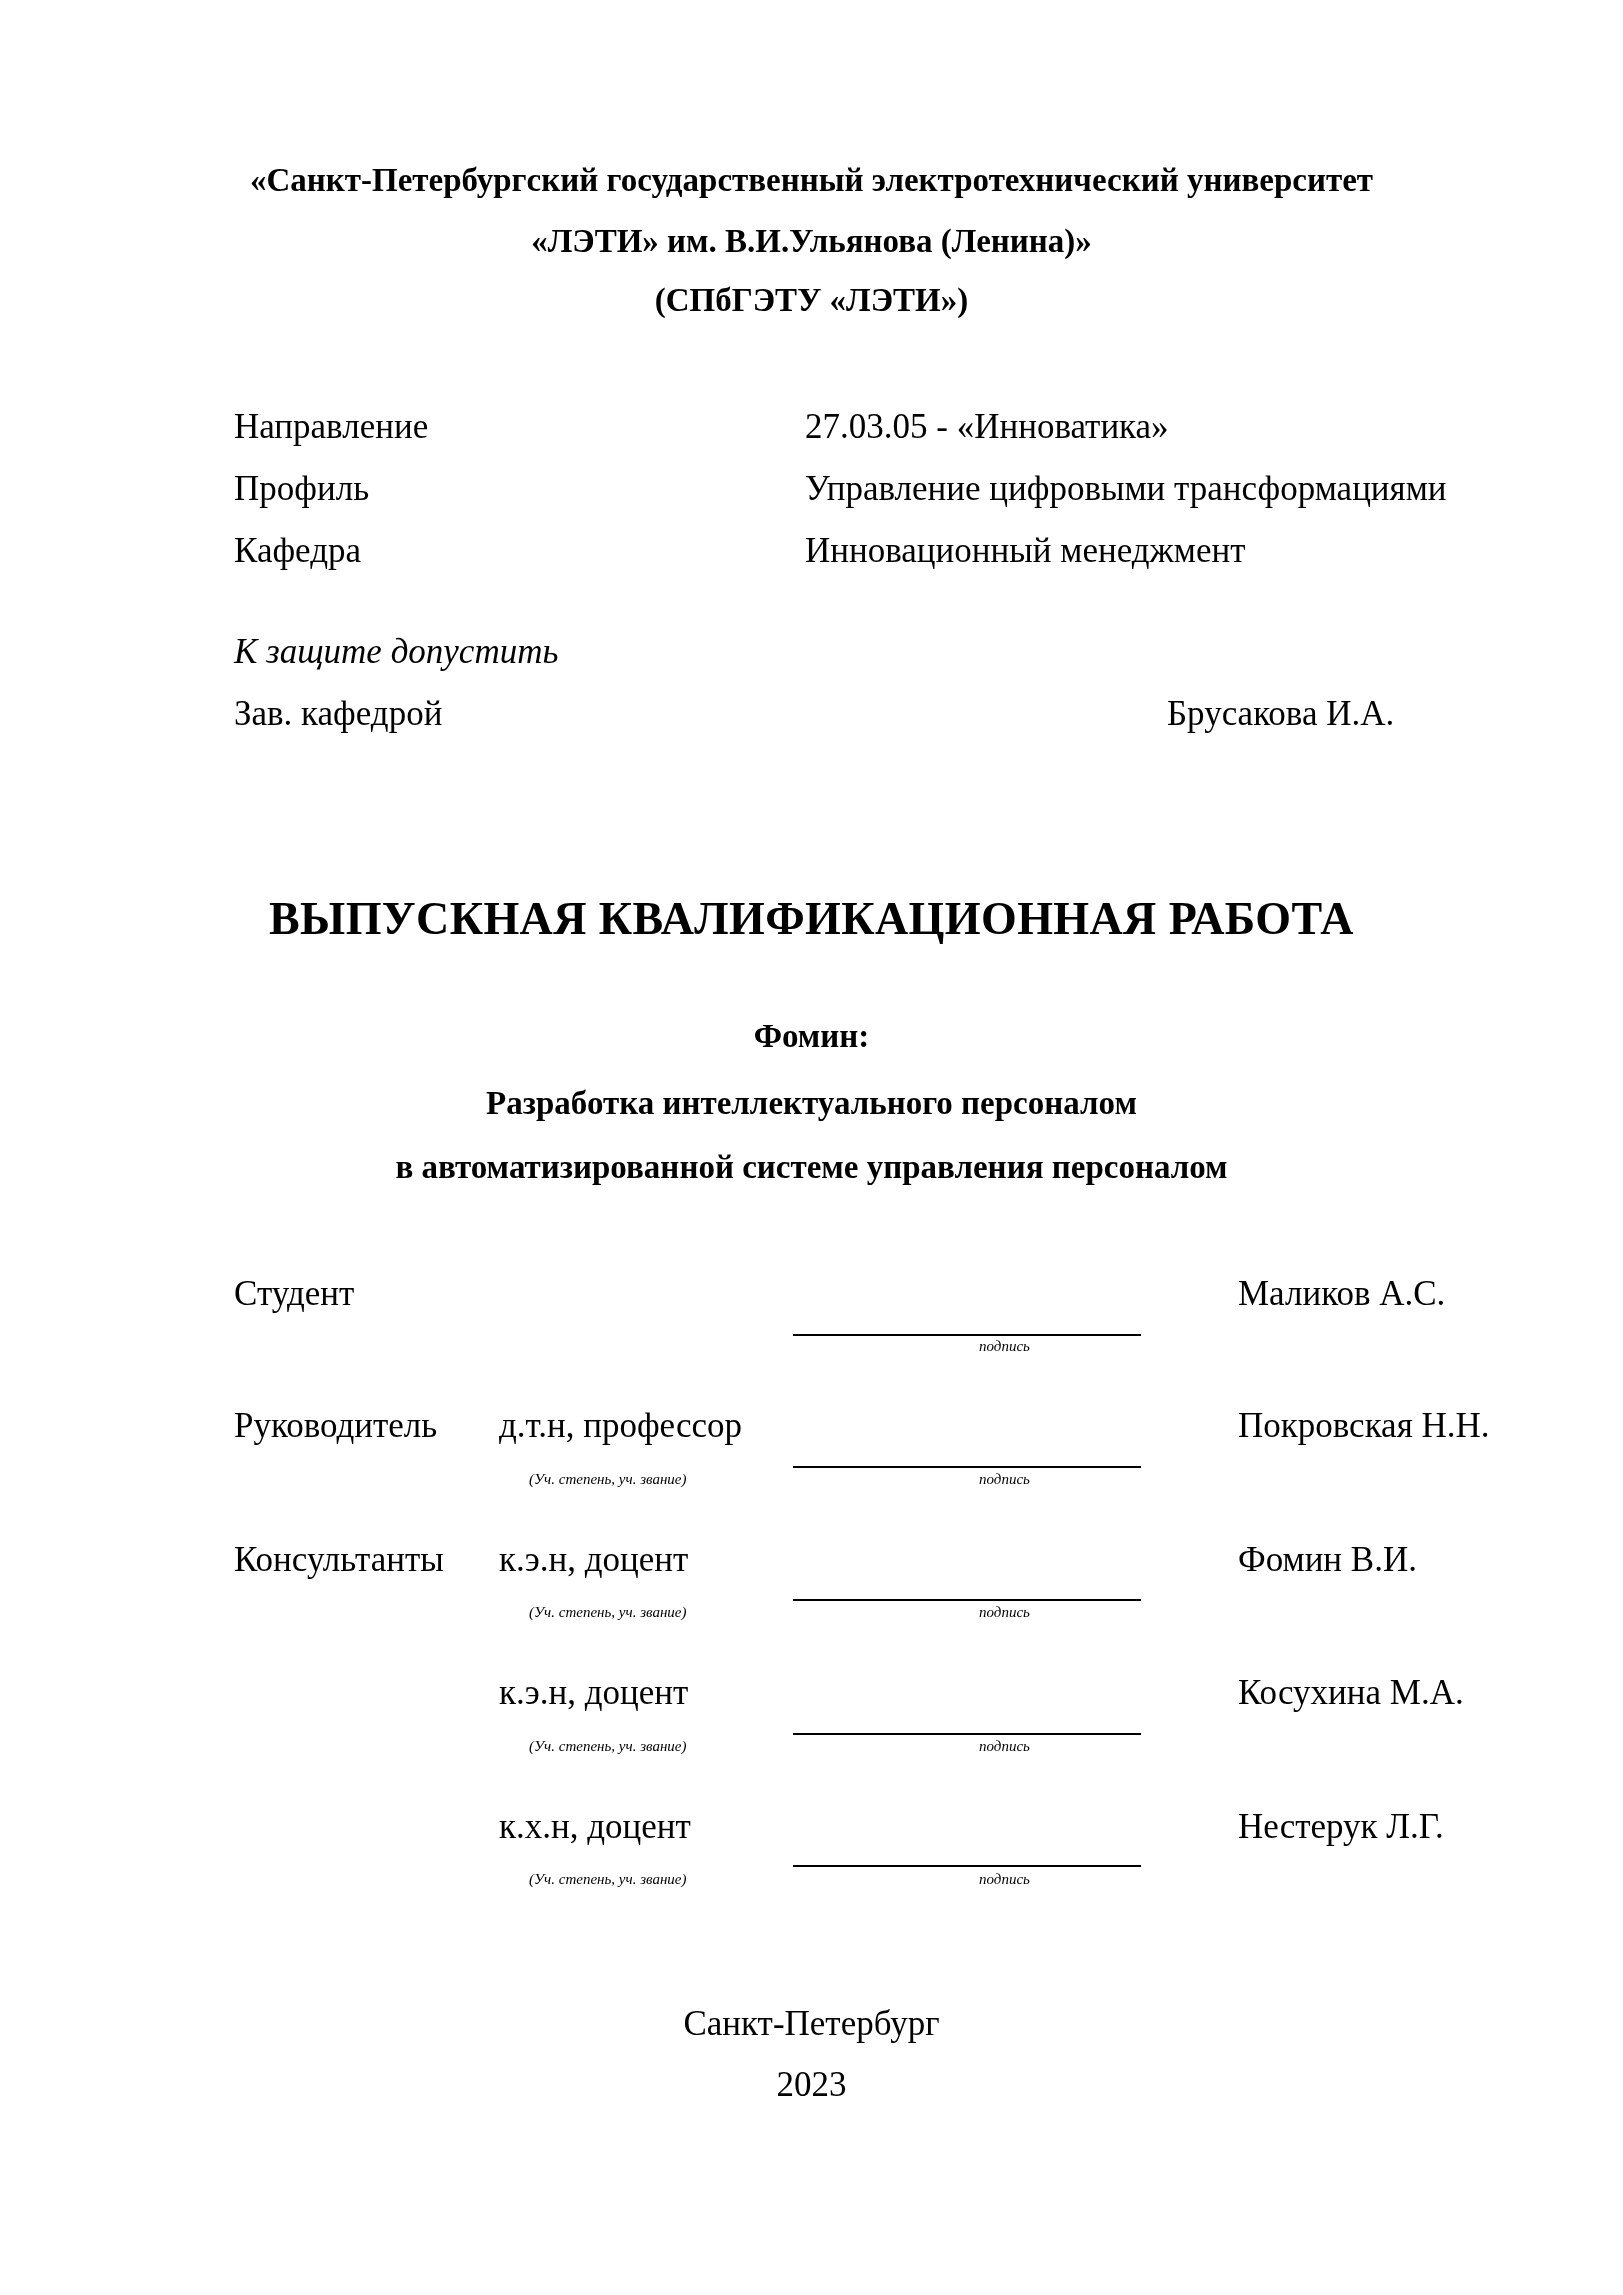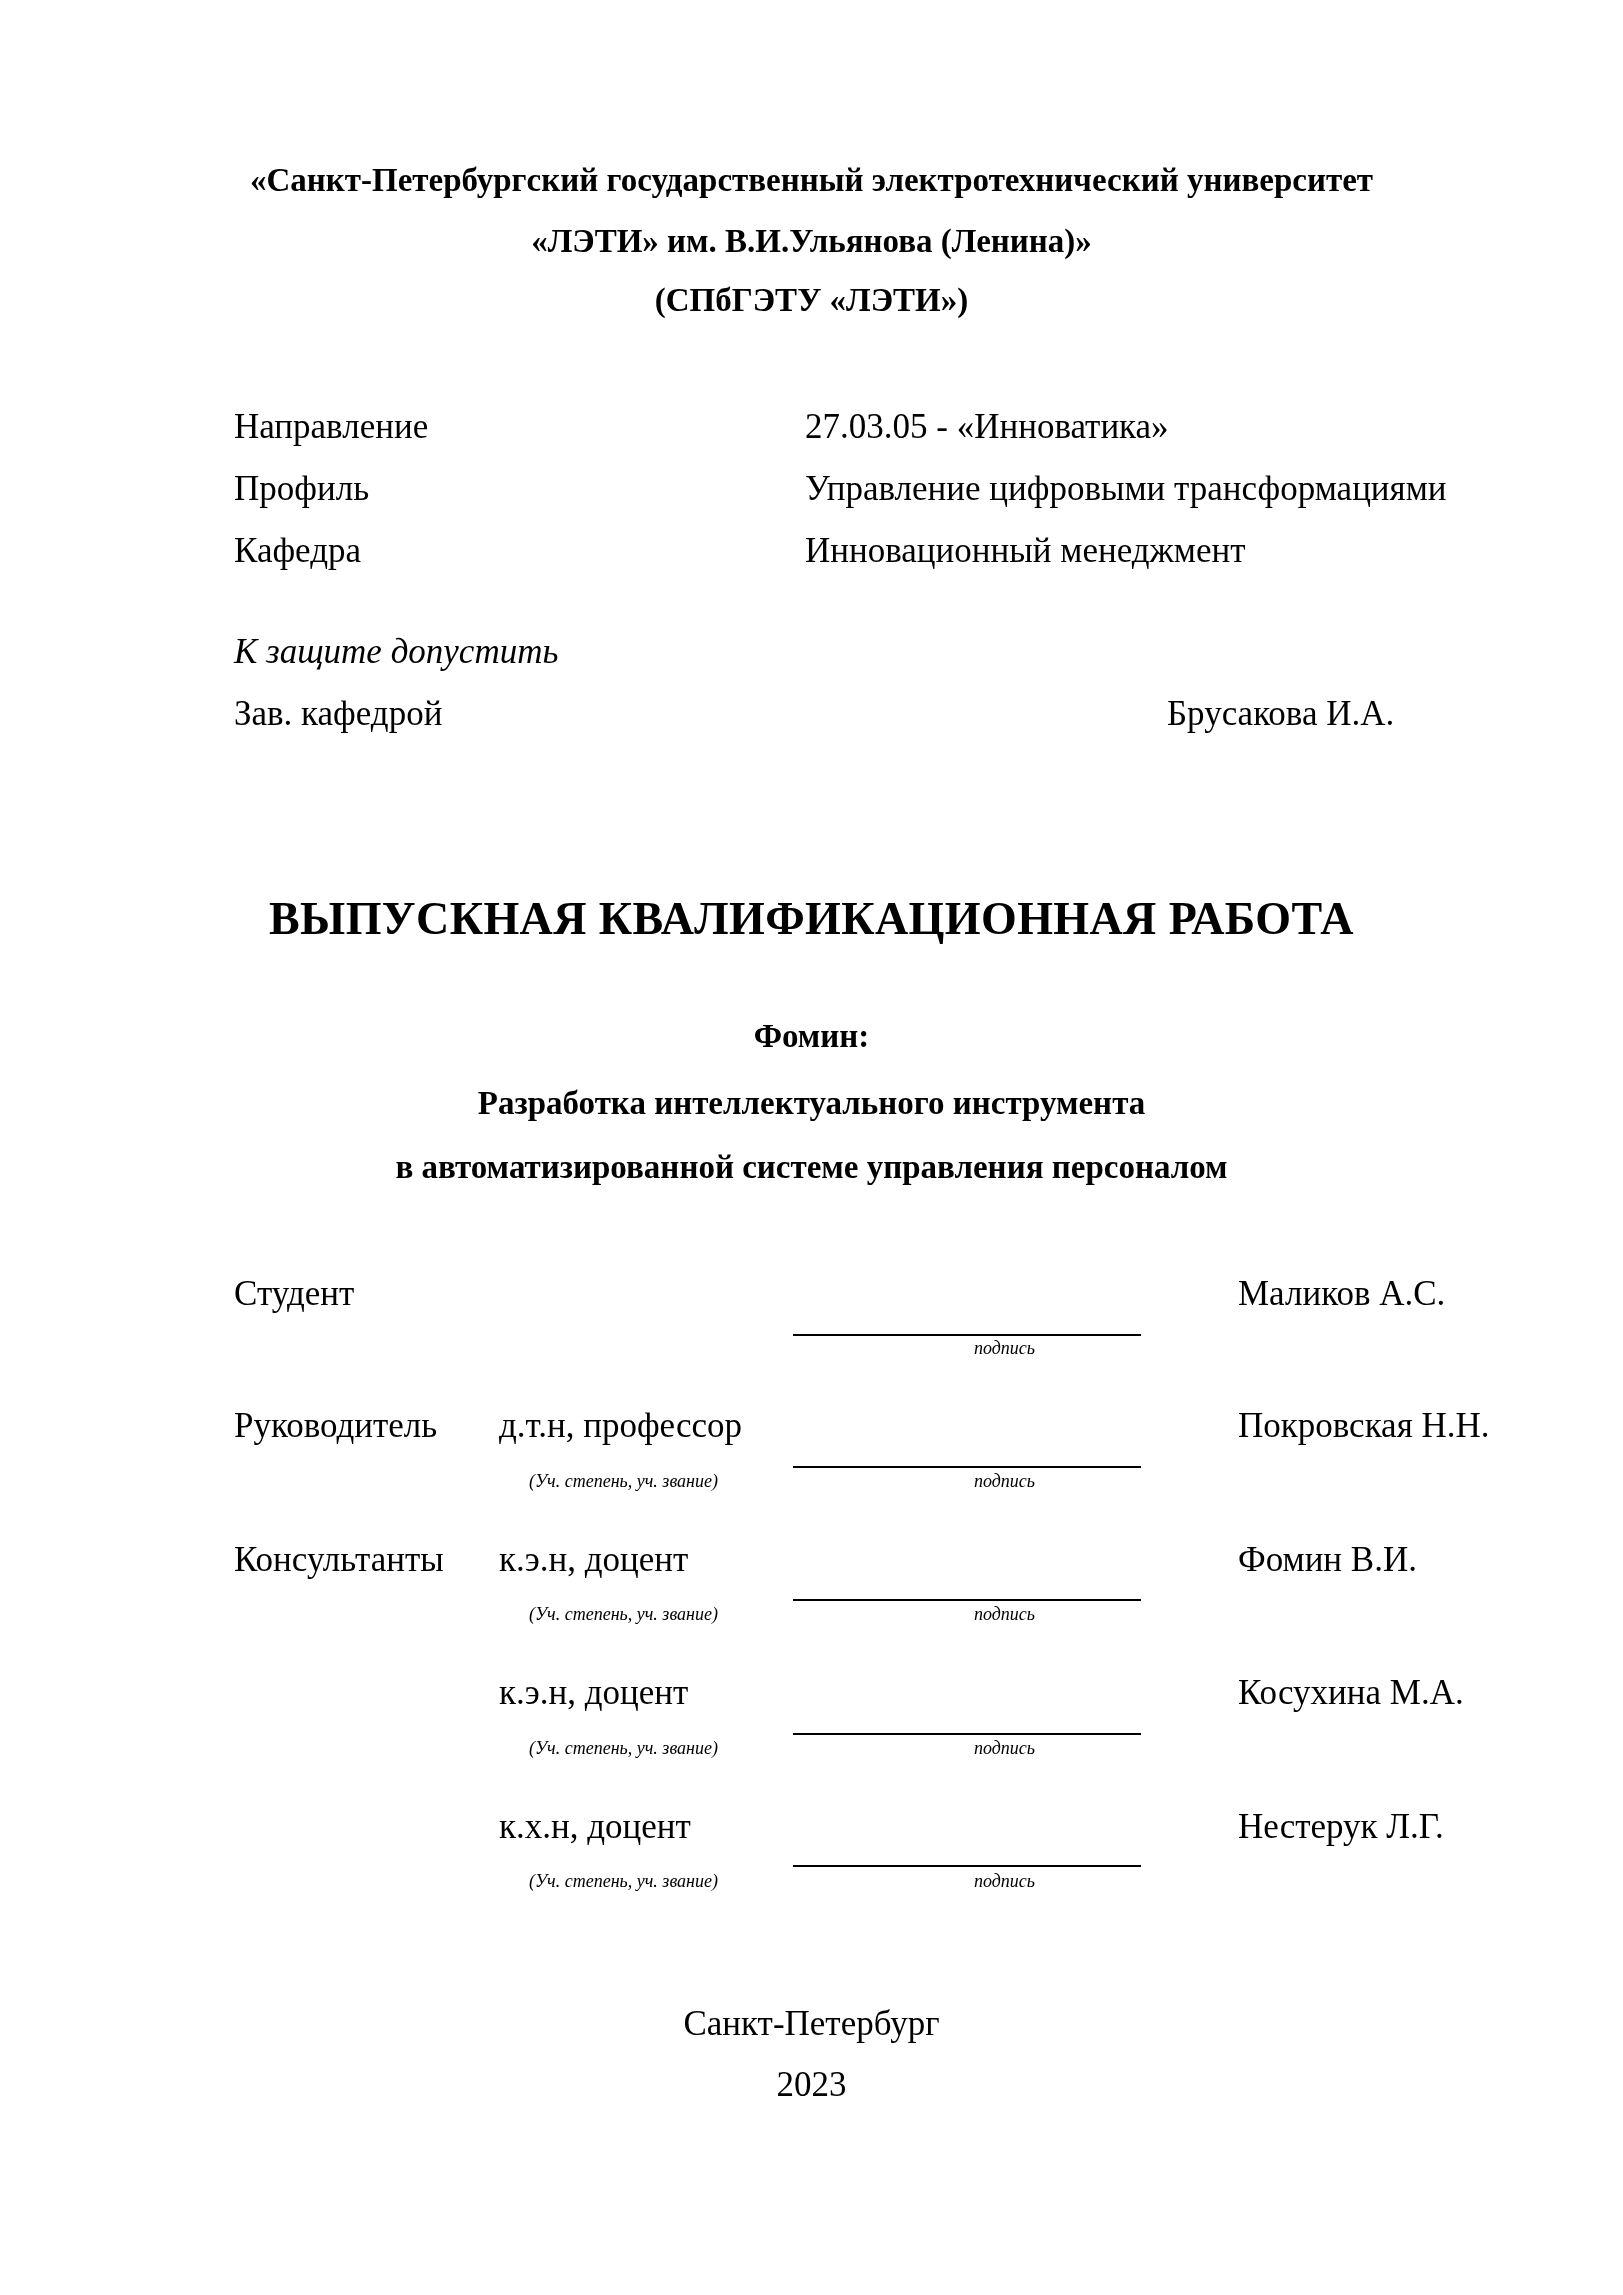--- a/index.html
+++ b/index.html
@@ -27,21 +27,21 @@
   
   .title { font-size: 46px; font-weight: bold; letter-spacing: 0.4px; }
   .topic { font-size: 33px; font-weight: bold; }
 
   
   .sig { font-size: 35px; }
   .sig-role { left: 234px; }
   .sig-degree { left: 499px; }
   .sig-name { left: 1238px; }
   .sig-line { position: absolute; left: 793px; width: 348px; height: 0; border-top: 2.4px solid #000; }
-  .sig-caption { font-size: 18px; font-style: italic; }
+  .sig-caption { font-size: 15px; font-style: italic; }
   .cap-sign { left: 967px; width: 75px; text-align: center; }
   .cap-degree { left: 529px; }
 
   
   .footer { font-size: 35px; }
 </style>
 </head>
 <body>
 
 <div class="page">
@@ -59,21 +59,21 @@
   <div class="abs info info-label" style="top:533px;">Кафедра</div>
   <div class="abs info info-value" style="top:533px;">Инновационный менеджмент</div>
 
   <div class="abs approve i" style="left:234px; top:634px;">К защите допустить</div>
   <div class="abs approve" style="left:234px; top:696px;">Зав. кафедрой</div>
   <div class="abs approve" style="left:1167px; top:696px;">Брусакова И.А.</div>
 
   <div class="abs center title" style="top:896px;">ВЫПУСКНАЯ КВАЛИФИКАЦИОННАЯ РАБОТА</div>
 
   <div class="abs center topic" style="top:1020px;">Фомин:</div>
-  <div class="abs center topic" style="top:1087px;">Разработка интеллектуального инструмента</div>
+  <div class="abs center topic" style="top:1087px;">Разработка интеллектуального персоналом</div>
   <div class="abs center topic" style="top:1151px;">в автоматизированной системе управления персоналом</div>
 
   <div class="abs sig sig-role" style="top:1276px;">Студент</div>
   <div class="abs sig sig-name" style="top:1276px;">Маликов А.С.</div>
   <div class="sig-line" style="top:1334px;"></div>
   <div class="abs sig-caption cap-sign" style="top:1339px;">подпись</div>
 
   <div class="abs sig sig-role" style="top:1408px;">Руководитель</div>
   <div class="abs sig sig-degree" style="top:1408px;">д.т.н, профессор</div>
   <div class="abs sig sig-name" style="top:1408px;">Покровская Н.Н.</div>

